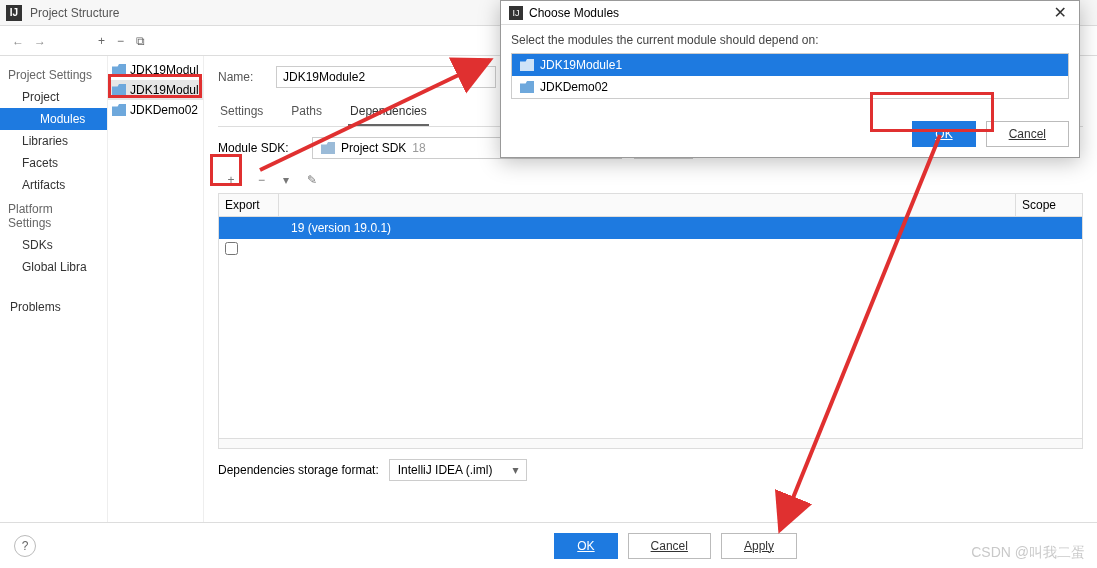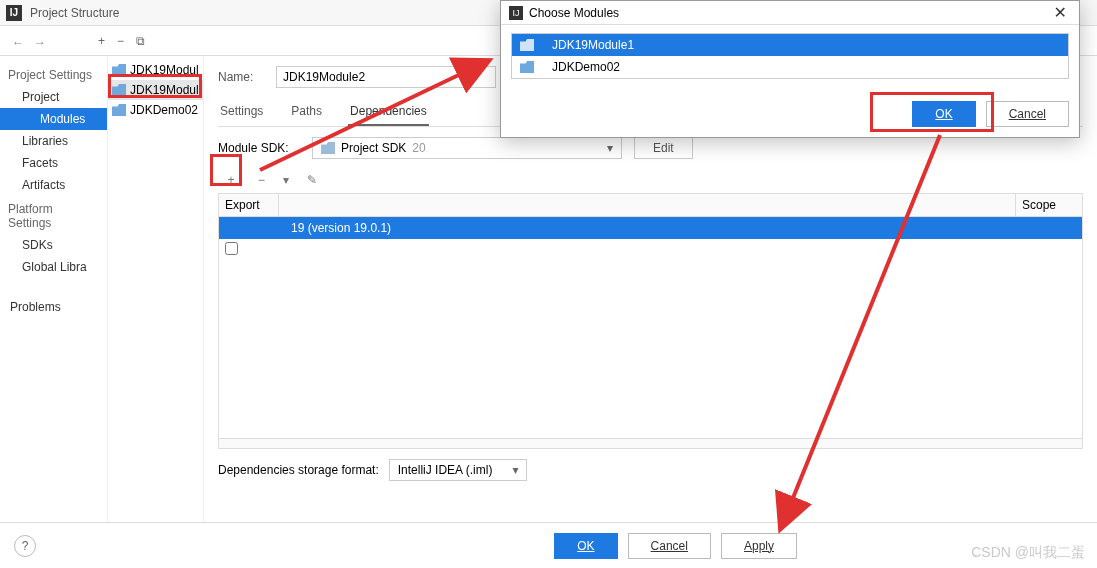--- a/index.html
+++ b/index.html
@@ -68,21 +68,21 @@
 .btn.primary { background:#1e7ae0; color:#fff; border-color:#1e7ae0; }
 
 
 .dialog { position:absolute; top:0; left:500px; width:580px; background:#fff; border:1px solid #999; box-shadow:0 4px 20px rgba(0,0,0,0.25); }
 .dialog .dtitle { display:flex; align-items:center; justify-content:space-between; border-bottom:1px solid #ddd; padding:2px 8px; background:#fff; }
 .dialog .dtitle .l { display:flex; align-items:center; gap:6px; }
 .dialog .dx { font-size:16px; color:#333; padding:0 4px; }
 .dialog .dbody { padding:8px 10px 12px; }
 .dialog .prompt { color:#444; margin-bottom:6px; }
 .dlist { border:1px solid #ccc; }
-.ditem { display:flex; align-items:center; gap:18px; padding:4px 8px; }
+.ditem { display:flex; align-items:center; gap:6px; padding:4px 8px; }
 .ditem.sel { background:#1e7ae0; color:#fff; }
 .ditem .micon { width:14px; height:12px; background:#6ea8dc; display:inline-block; clip-path: polygon(0 20%, 40% 20%, 50% 0, 100% 0, 100% 100%, 0 100%);}
 .ditem.sel .micon { background:#cfe3f7; }
 .dfooter { display:flex; justify-content:flex-end; gap:10px; padding:10px; }
 
 
 .redbox { position:absolute; border:3px solid #e03030; pointer-events:none; }
 .rb1 { top:74px; left:108px; width:94px; height:24px; }
 .rb2 { top:154px; left:210px; width:32px; height:32px; }
 .rb3 { top:92px; left:870px; width:124px; height:40px; }
@@ -156,21 +156,21 @@
         <div class="tab">Paths</div>
         <div class="tab sel">Dependencies</div>
       </div>
 
       <div class="sdkrow">
         <label style="width:82px;">Module SDK:</label>
         <div class="sdkdrop">
           <span class="lbl">
               <span class="micon"></span>
               <span>Project SDK</span> 
-              <span class="ver">20</span>
+              <span class="ver">18</span>
             </span>
           <span class="chev">▾</span>
         </div>
         <button class="editbtn">Edit</button>
       </div>
 
       <div class="toolrow">
         <span class="plusbox">+</span>
         <span>−</span>
         <span>▾</span>
@@ -218,20 +218,21 @@
 
 <div class="dialog">
   <div class="dtitle">
     <div class="l">
         <span class="app-icon" style="width:14px;height:14px;background:#333;color:#fff;display:inline-flex;align-items:center;justify-content:center;font-size:9px;">IJ</span>
         <span>Choose Modules</span>
       </div>
     <span class="dx">✕</span>
   </div>
   <div class="dbody">
+    <div class="prompt">Select the modules the current module should depend on:</div>
     <div class="dlist">
       <div class="ditem sel">
           <span class="micon"></span>
           <span>JDK19Module1</span>
         </div>
       <div class="ditem">
           <span class="micon"></span>
           <span>JDKDemo02</span>
         </div>
     </div>

